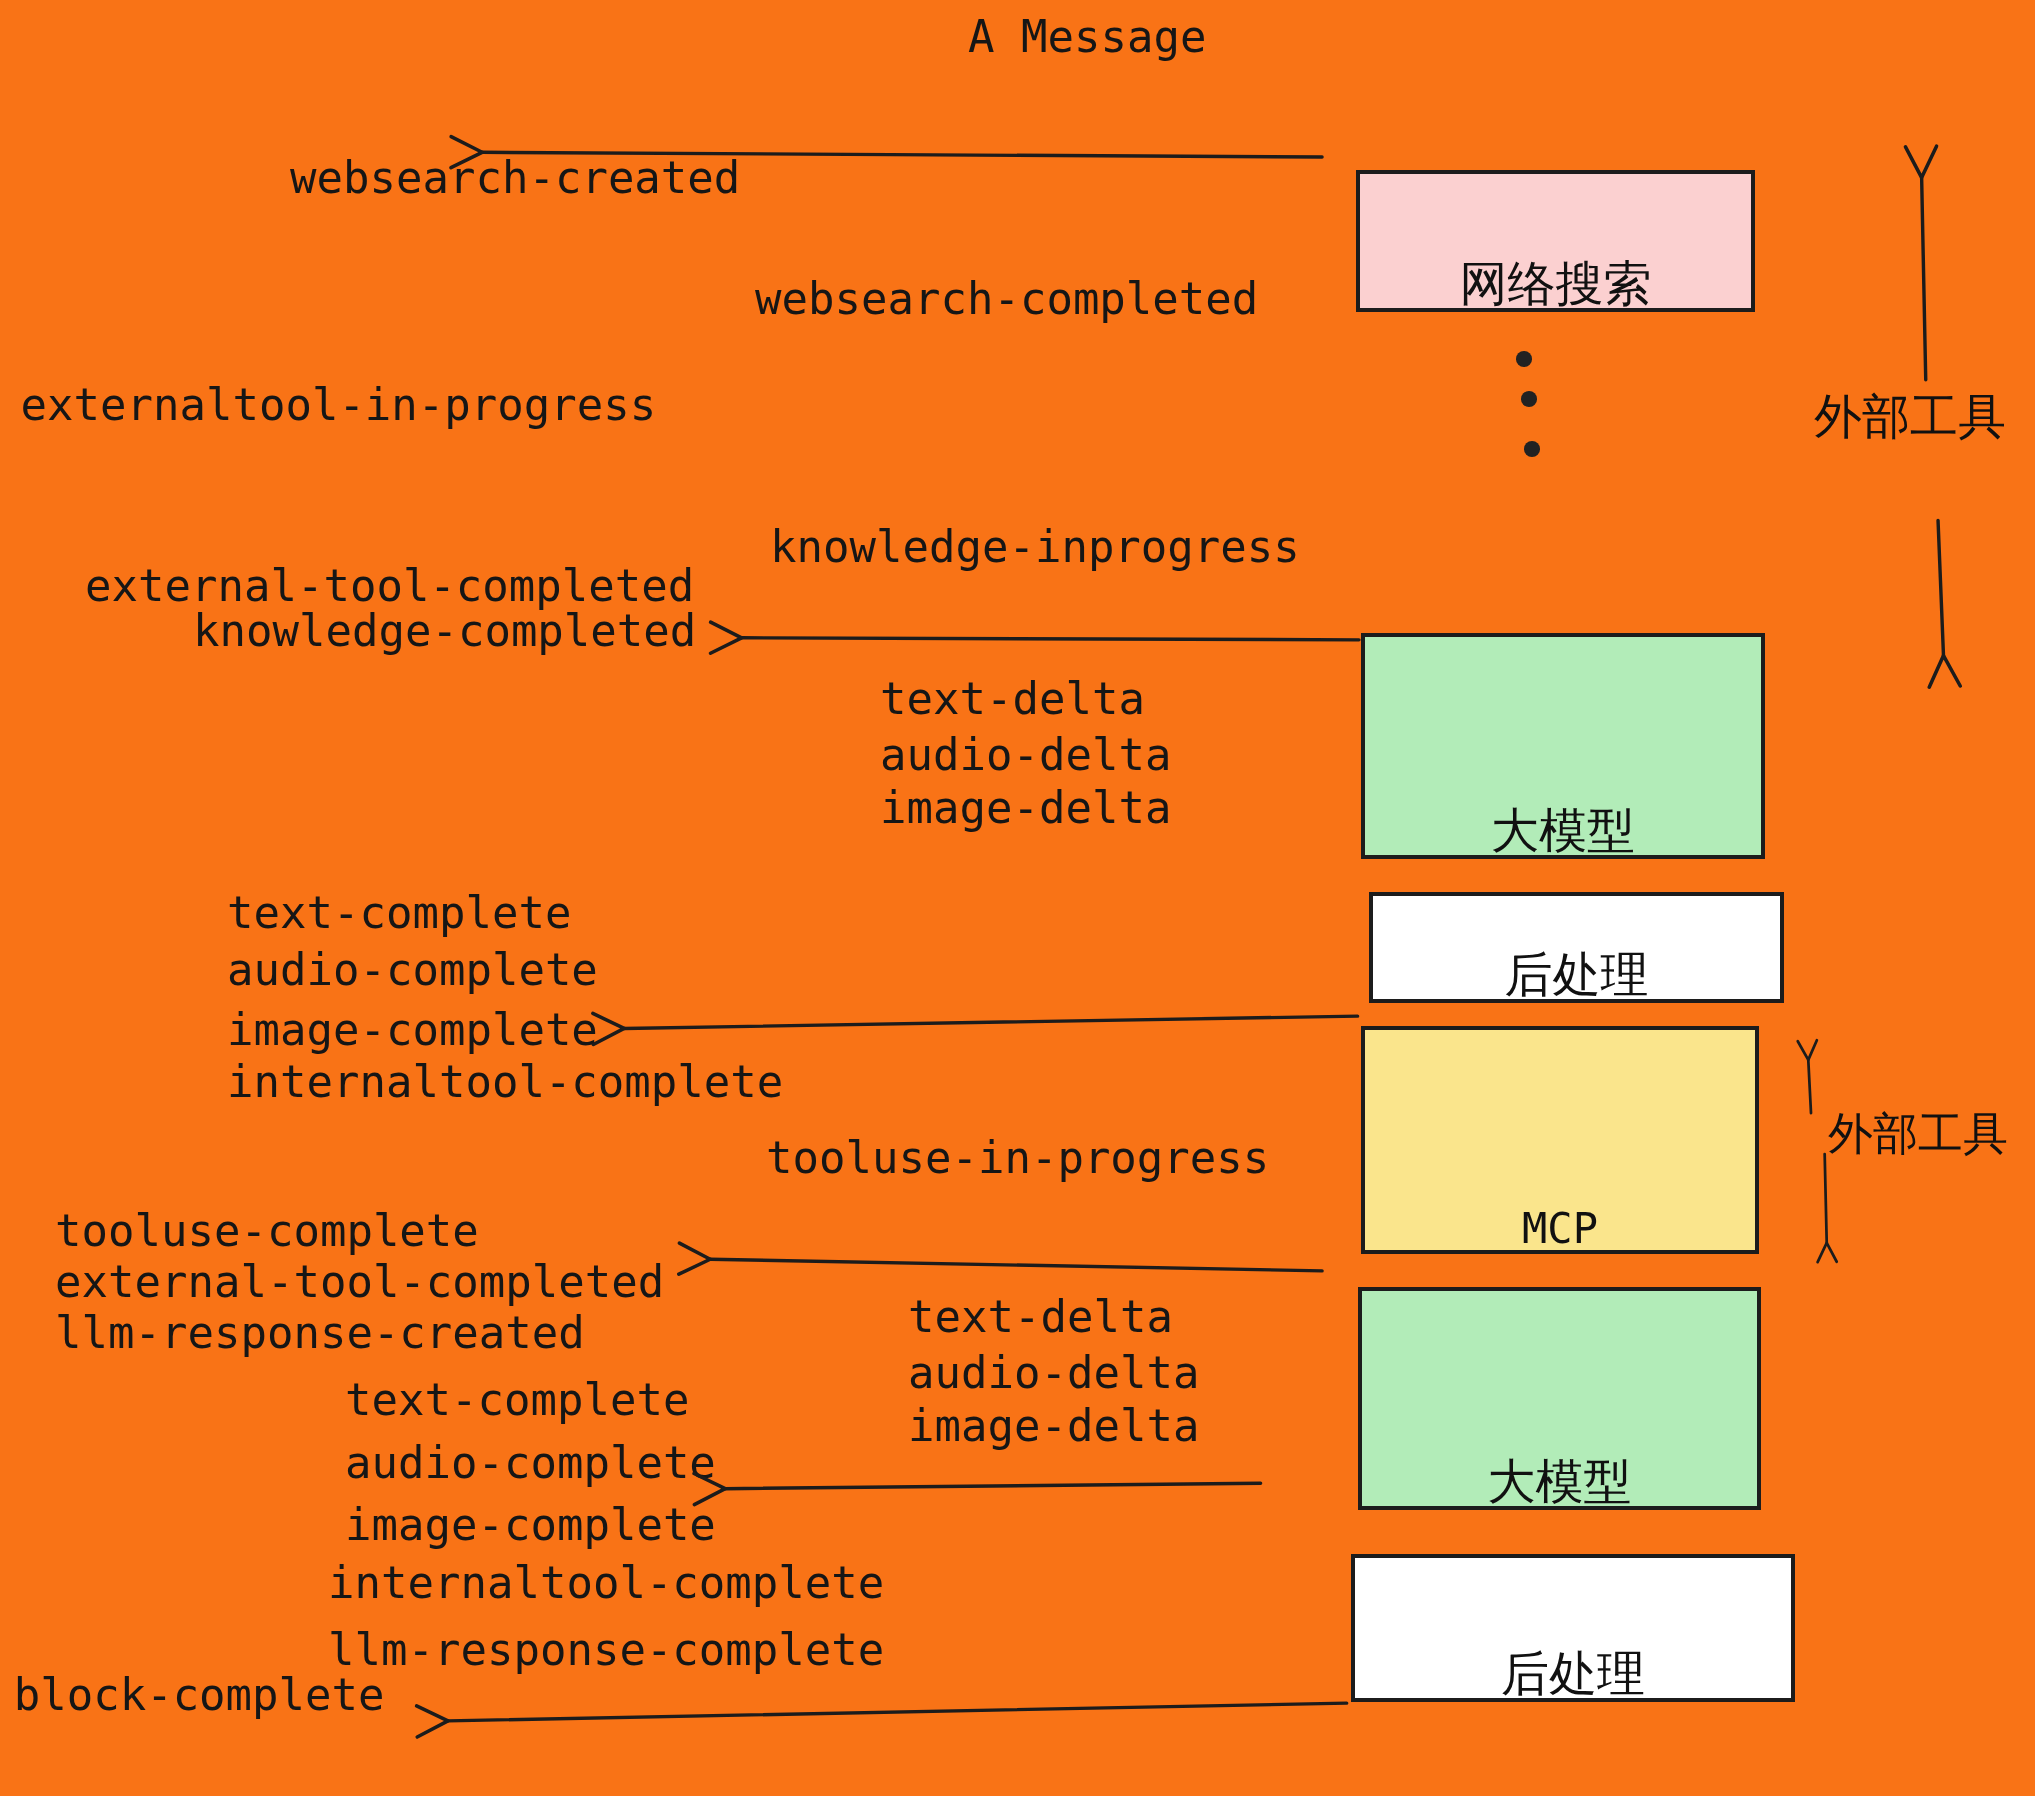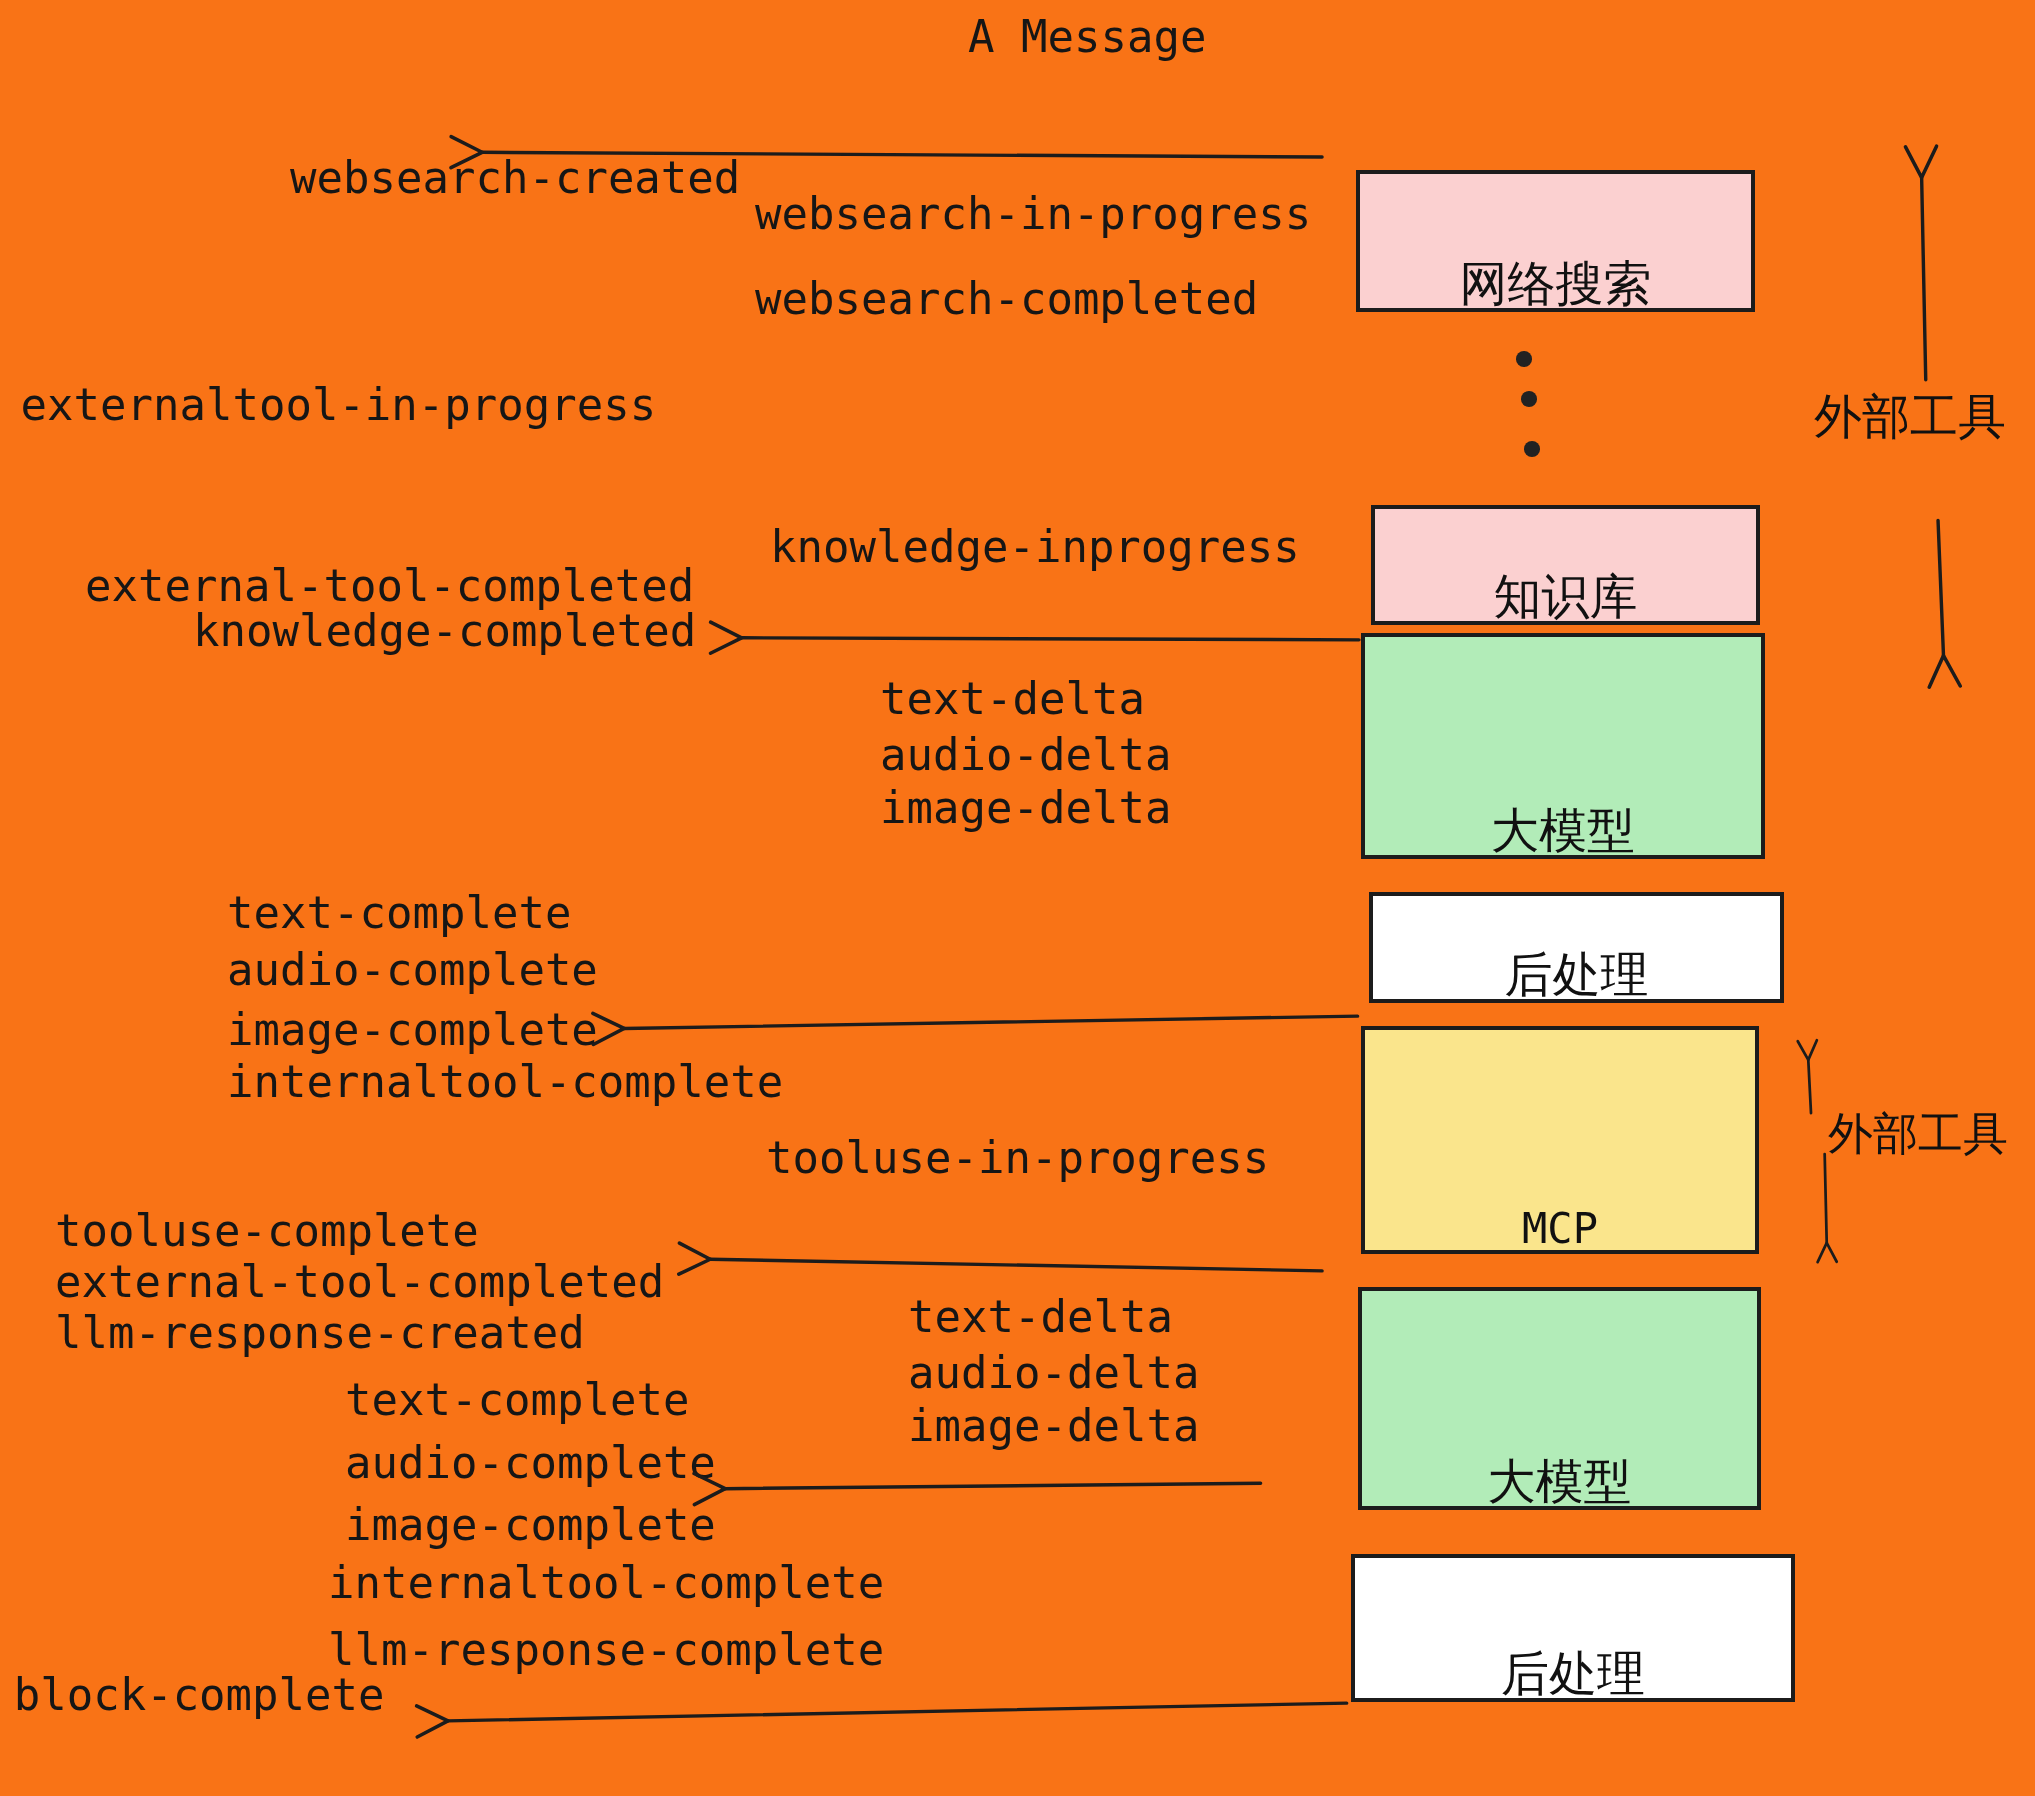--- a/index.html
+++ b/index.html
@@ -64,21 +64,20 @@
   }
 </style>
 </head>
 <body>
 
 <div id="canvas">
 
   <div class="title" style="left:968px;top:15px">A Message</div>
 
   <div class="ev" style="left:290px;top:156px">websearch-created</div>
-  <div class="ev" style="left:755px;top:192px">websearch-in-progress</div>
   <div class="ev" style="left:755px;top:277px">websearch-completed</div>
   <div class="ev" style="left:20.5px;top:383px">externaltool-in-progress</div>
   <div class="ev" style="left:85px;top:564px">external-tool-completed</div>
   <div class="ev" style="left:193px;top:609px">knowledge-completed</div>
   <div class="ev" style="left:770px;top:525px">knowledge-inprogress</div>
 
   <div class="ev" style="left:880px;top:677px">text-delta</div>
   <div class="ev" style="left:880px;top:733px">audio-delta</div>
   <div class="ev" style="left:880px;top:786px">image-delta</div>
 
@@ -102,23 +101,20 @@
   <div class="ev" style="left:345px;top:1503px">image-complete</div>
   <div class="ev" style="left:328px;top:1561px">internaltool-complete</div>
   <div class="ev" style="left:13.7px;top:1673px">block-complete</div>
 
   <div class="ev" style="left:328px;top:1628px">llm-response-complete</div>
 
   <div class="box" style="left: 1356px; top: 170px; width: 399px; height: 142px; background-color: rgb(251, 208, 208);">
     <span class="lbl">网络搜索</span>
   </div>
 
-  <div class="box" style="left: 1371px; top: 505px; width: 389px; height: 120px; background-color: rgb(251, 208, 208);">
-    <span class="lbl">知识库</span>
-  </div>
 
   <div class="box" style="left: 1361px; top: 633px; width: 404px; height: 226px; background-color: rgb(178, 236, 184);">
     <span class="lbl">大模型</span>
   </div>
 
   <div class="box" style="left: 1369px; top: 892px; width: 415px; height: 111px; background-color: rgb(255, 255, 255);">
     <span class="lbl">后处理</span>
   </div>
 
   <div class="box" style="left: 1361px; top: 1026px; width: 398px; height: 228px; background-color: rgb(250, 229, 140);">

